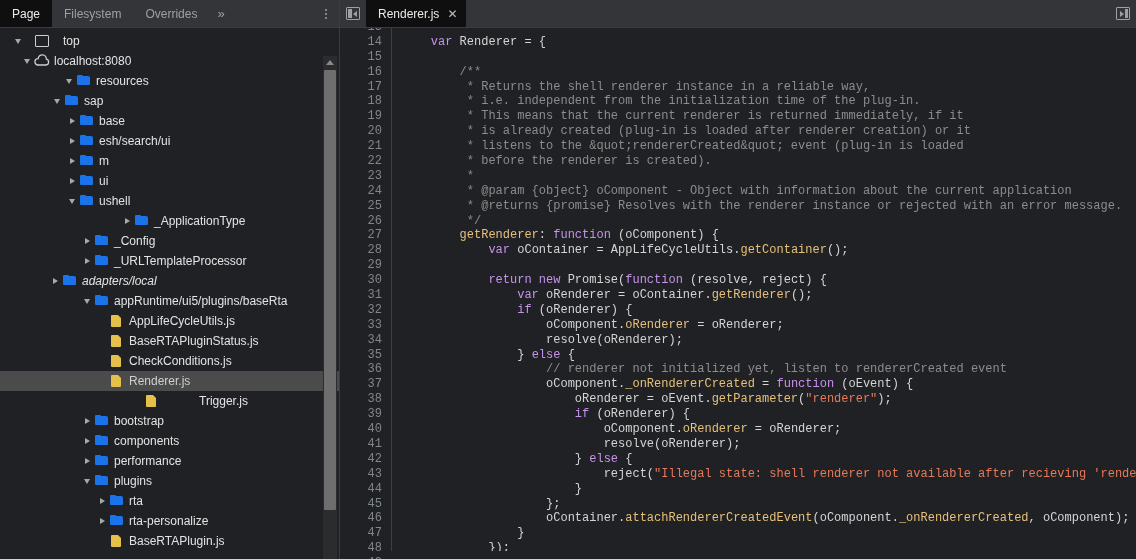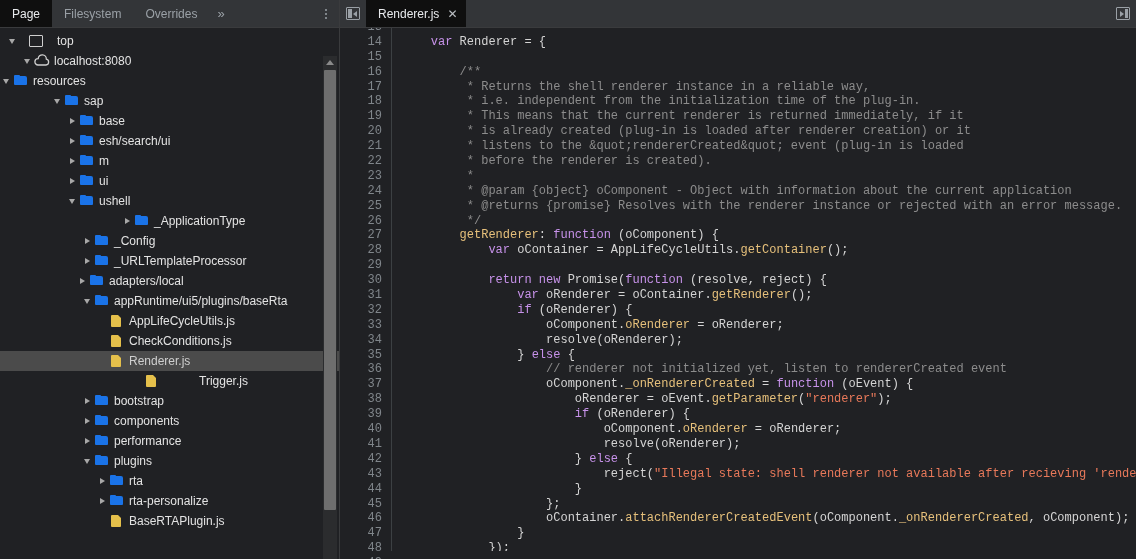--- a/index.html
+++ b/index.html
@@ -214,39 +214,39 @@
       <div class="nav-spacer"></div>
       <div class="nav-kebab">
         <i></i>
           <i></i>
           <i></i>
       </div>
     </div>
 
     <div class="tree-scroll">
       <div id="tree-body">
-          <div class="tree-row" style="padding-left: 6px; gap: 9px;">
+          <div class="tree-row" style="padding-left: 12px; gap: 9px;">
             <span class="twisty">
               <div class="tri-d"></div>
             </span>
             <span class="ic ic-frame"></span>
             <span>top</span>
           </div>
           <div class="tree-row" style="padding-left: 21px;">
             <span class="twisty">
               <div class="tri-d"></div>
             </span>
             <span class="ic ic-cloud">
               <svg width="16" height="14" viewBox="0 0 16 14">
                 <path d="M4 11 H12 a3 3 0 0 0 0.3 -5.9 A4 4 0 0 0 4.2 4.6 A3.2 3.2 0 0 0 4 11 Z" fill="none" stroke="#cfcfcf" stroke-width="1.3"></path>
               </svg>
             </span>
             <span>localhost:8080</span>
           </div>
-          <div class="tree-row" style="">
+          <div class="tree-row" style="padding-left: 36px; margin-left: 27px;">
             <span class="twisty">
               <div class="tri-d"></div>
             </span>
             <span class="ic ic-folder"></span>
             <span>resources</span>
           </div>
           <div class="tree-row" style="padding-left: 51px;">
             <span class="twisty">
               <div class="tri-d"></div>
             </span>
@@ -302,38 +302,43 @@
             <span class="ic ic-folder"></span>
             <span>_Config</span>
           </div>
           <div class="tree-row" style="padding-left: 81px;">
             <span class="twisty">
               <div class="tri-r"></div>
             </span>
             <span class="ic ic-folder"></span>
             <span>_URLTemplateProcessor</span>
           </div>
-          <div class="tree-row" style="padding-left: 76px;">
+          <div class="tree-row" style="padding-left: 49px; font-style: italic;">
             <span class="twisty">
               <div class="tri-r"></div>
             </span>
             <span class="ic ic-folder"></span>
             <span>adapters/local</span>
           </div>
           <div class="tree-row" style="padding-left: 81px;">
             <span class="twisty">
               <div class="tri-d"></div>
             </span>
             <span class="ic ic-folder"></span>
             <span>appRuntime/ui5/plugins/baseRta</span>
           </div>
           <div class="tree-row" style="padding-left: 96px;">
             <span class="twisty none"></span>
             <span class="ic ic-file"></span>
             <span>AppLifeCycleUtils.js</span>
+          </div>
+          <div class="tree-row" style="padding-left: 96px;">
+            <span class="twisty none"></span>
+            <span class="ic ic-file"></span>
+            <span>BaseRTAPluginStatus.js</span>
           </div>
           <div class="tree-row" style="padding-left: 96px;">
             <span class="twisty none"></span>
             <span class="ic ic-file"></span>
             <span>CheckConditions.js</span>
           </div>
           <div class="tree-row selected" style="padding-left: 96px;">
             <span class="twisty none"></span>
             <span class="ic ic-file"></span>
             <span>Renderer.js</span>

